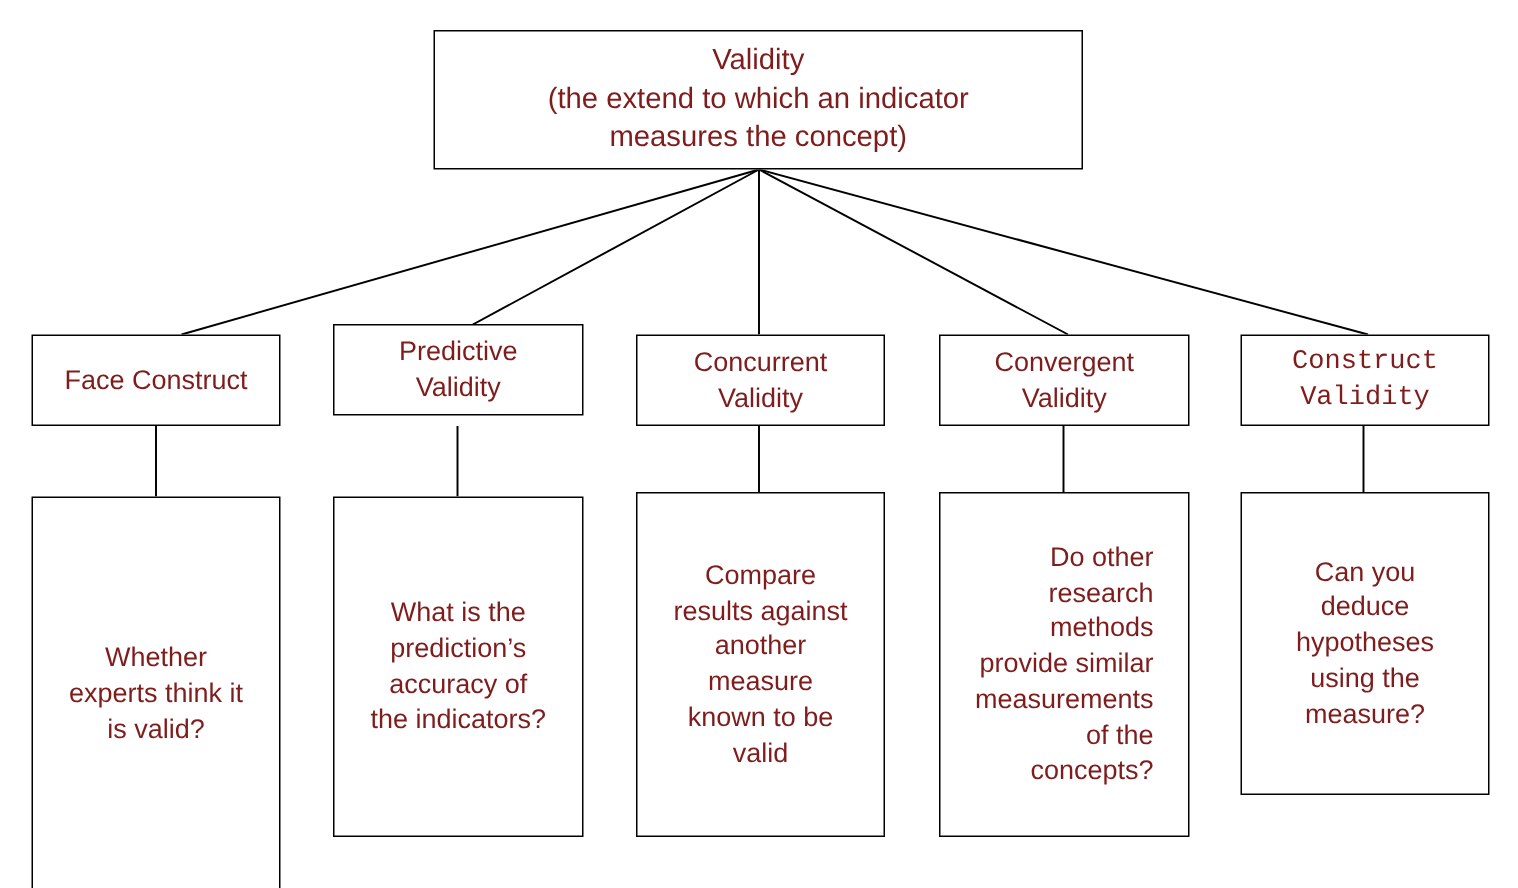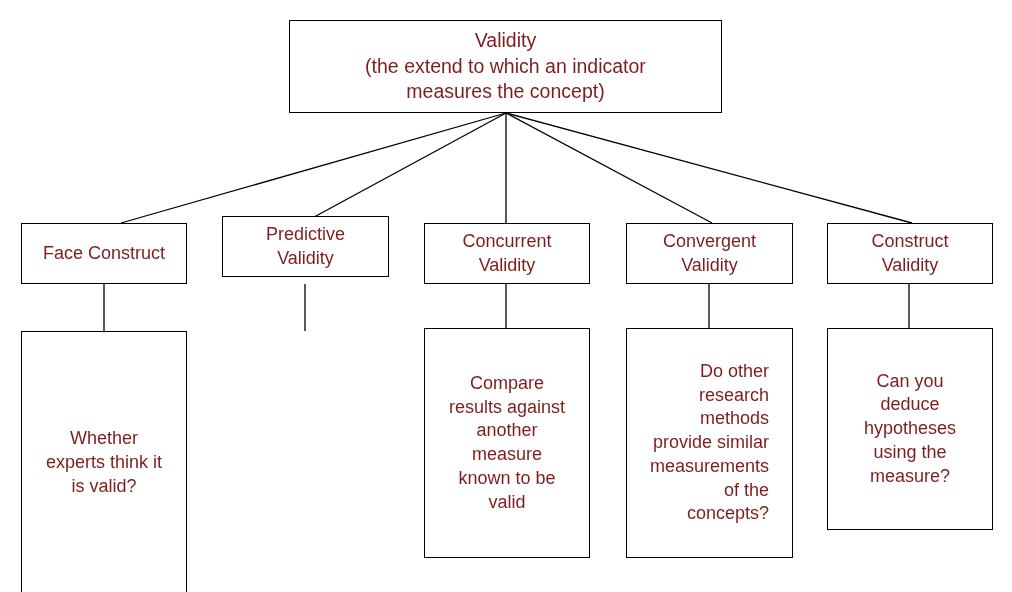--- a/index.html
+++ b/index.html
@@ -68,26 +68,30 @@
 (the extend to which an indicator
 measures the concept)</div>
 
   <div class="node cat-node" style="left: 21px; top: 223px; width: 166px; height: 61px;">Face Construct</div>
   <div class="node cat-node" style="left: 222px; top: 216px; width: 167px; height: 61px;">Predictive
 Validity</div>
   <div class="node cat-node" style="left: 424px; top: 223px; width: 166px; height: 61px;">Concurrent
 Validity</div>
   <div class="node cat-node" style="left: 626px; top: 223px; width: 167px; height: 61px;">Convergent
 Validity</div>
-  <div class="node cat-node" style="left: 827px; top: 223px; width: 166px; height: 61px;">Construct
+  <div class="node cat-node" style="left: 827px; top: 223px; width: 166px; height: 61px; font-family: Liberation Mono, monospace;">Construct
 Validity</div>
 
   <div class="node desc-node" style="left: 21px; top: 331px; width: 166px; height: 264px;">Whether
 experts think it
 is valid?</div>
+  <div class="node desc-node" style="left: 222px; top: 331px; width: 167px; height: 227px;">What is the
+prediction’s
+accuracy of
+the indicators?</div>
   <div class="node desc-node" style="left: 424px; top: 328px; width: 166px; height: 230px;">Compare
 results against
 another
 measure
 known to be
 valid</div>
   <div class="node desc-node" style="left: 626px; top: 328px; width: 167px; height: 230px; text-align: right;">Do other
 research
 methods
 provide similar

